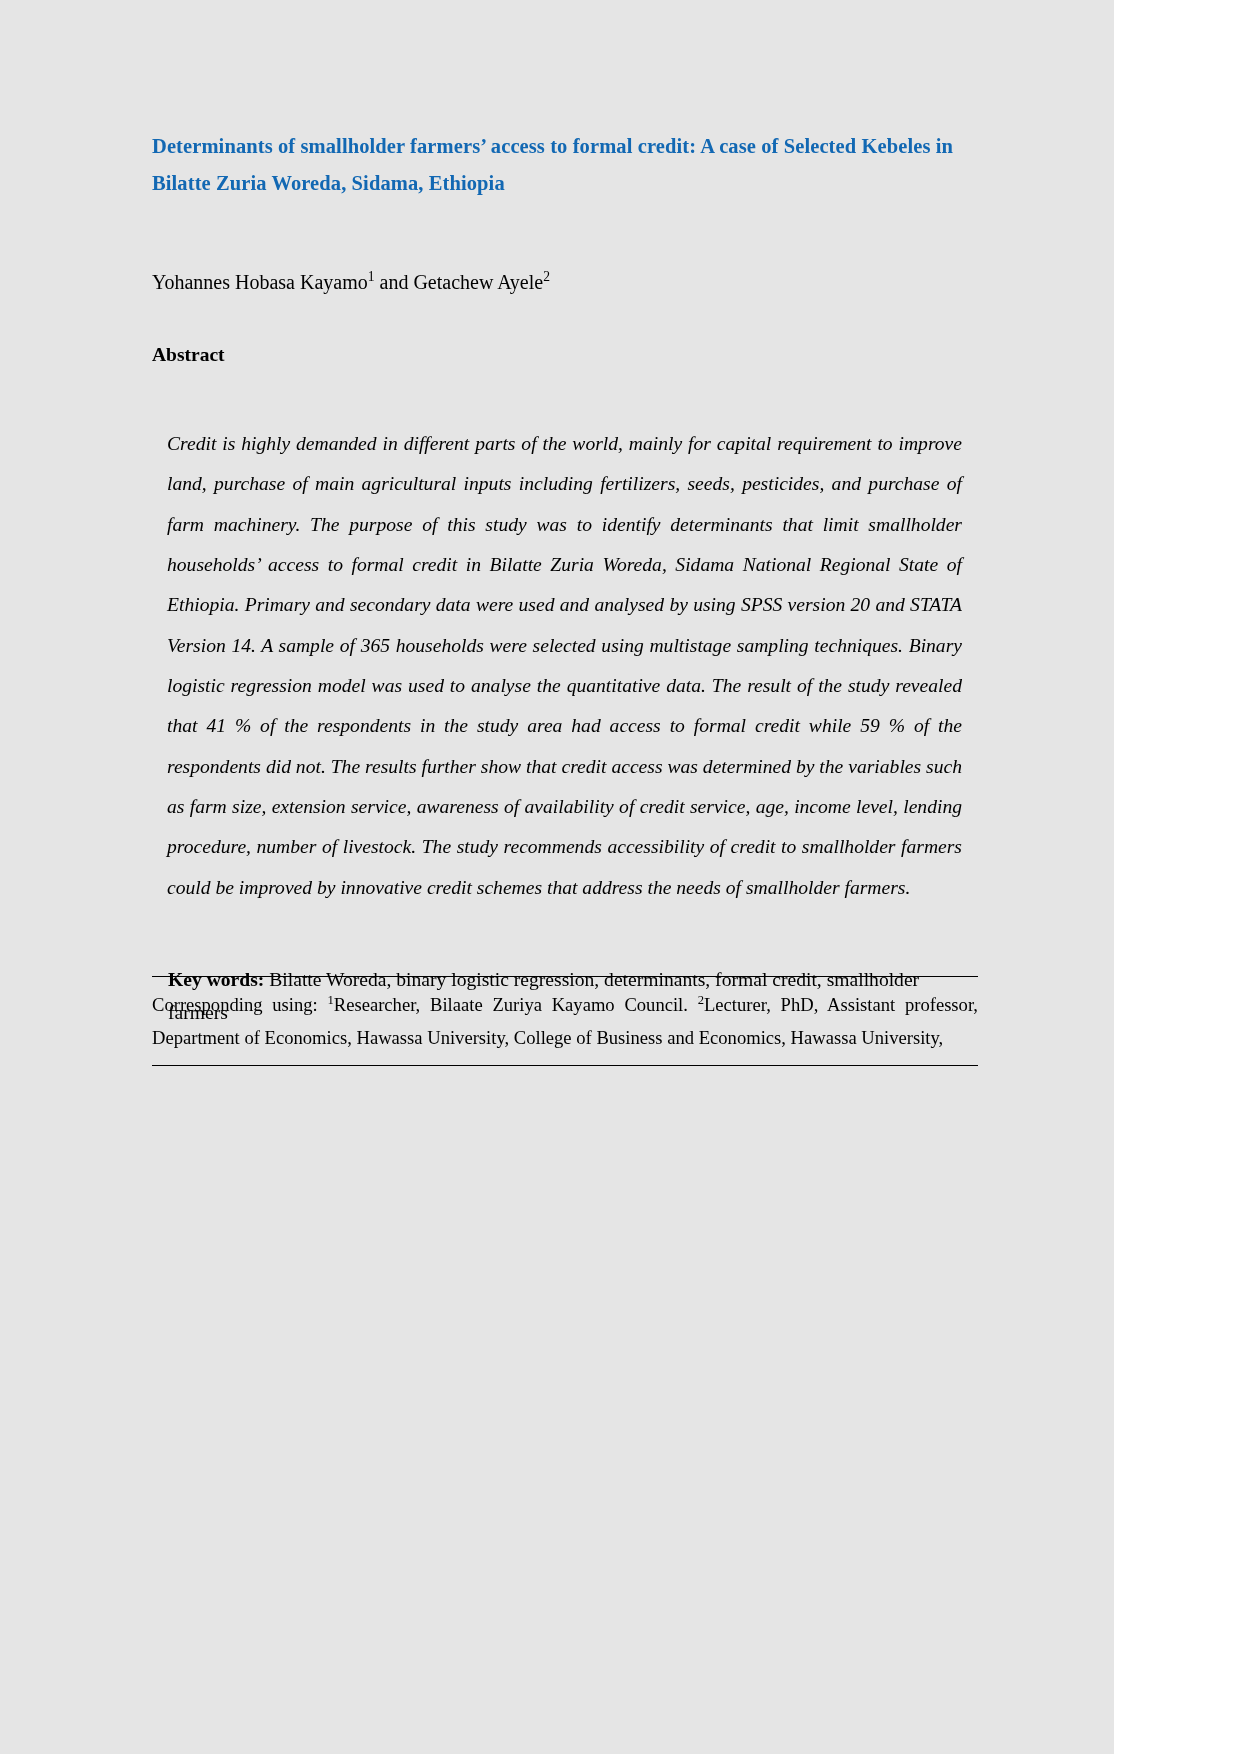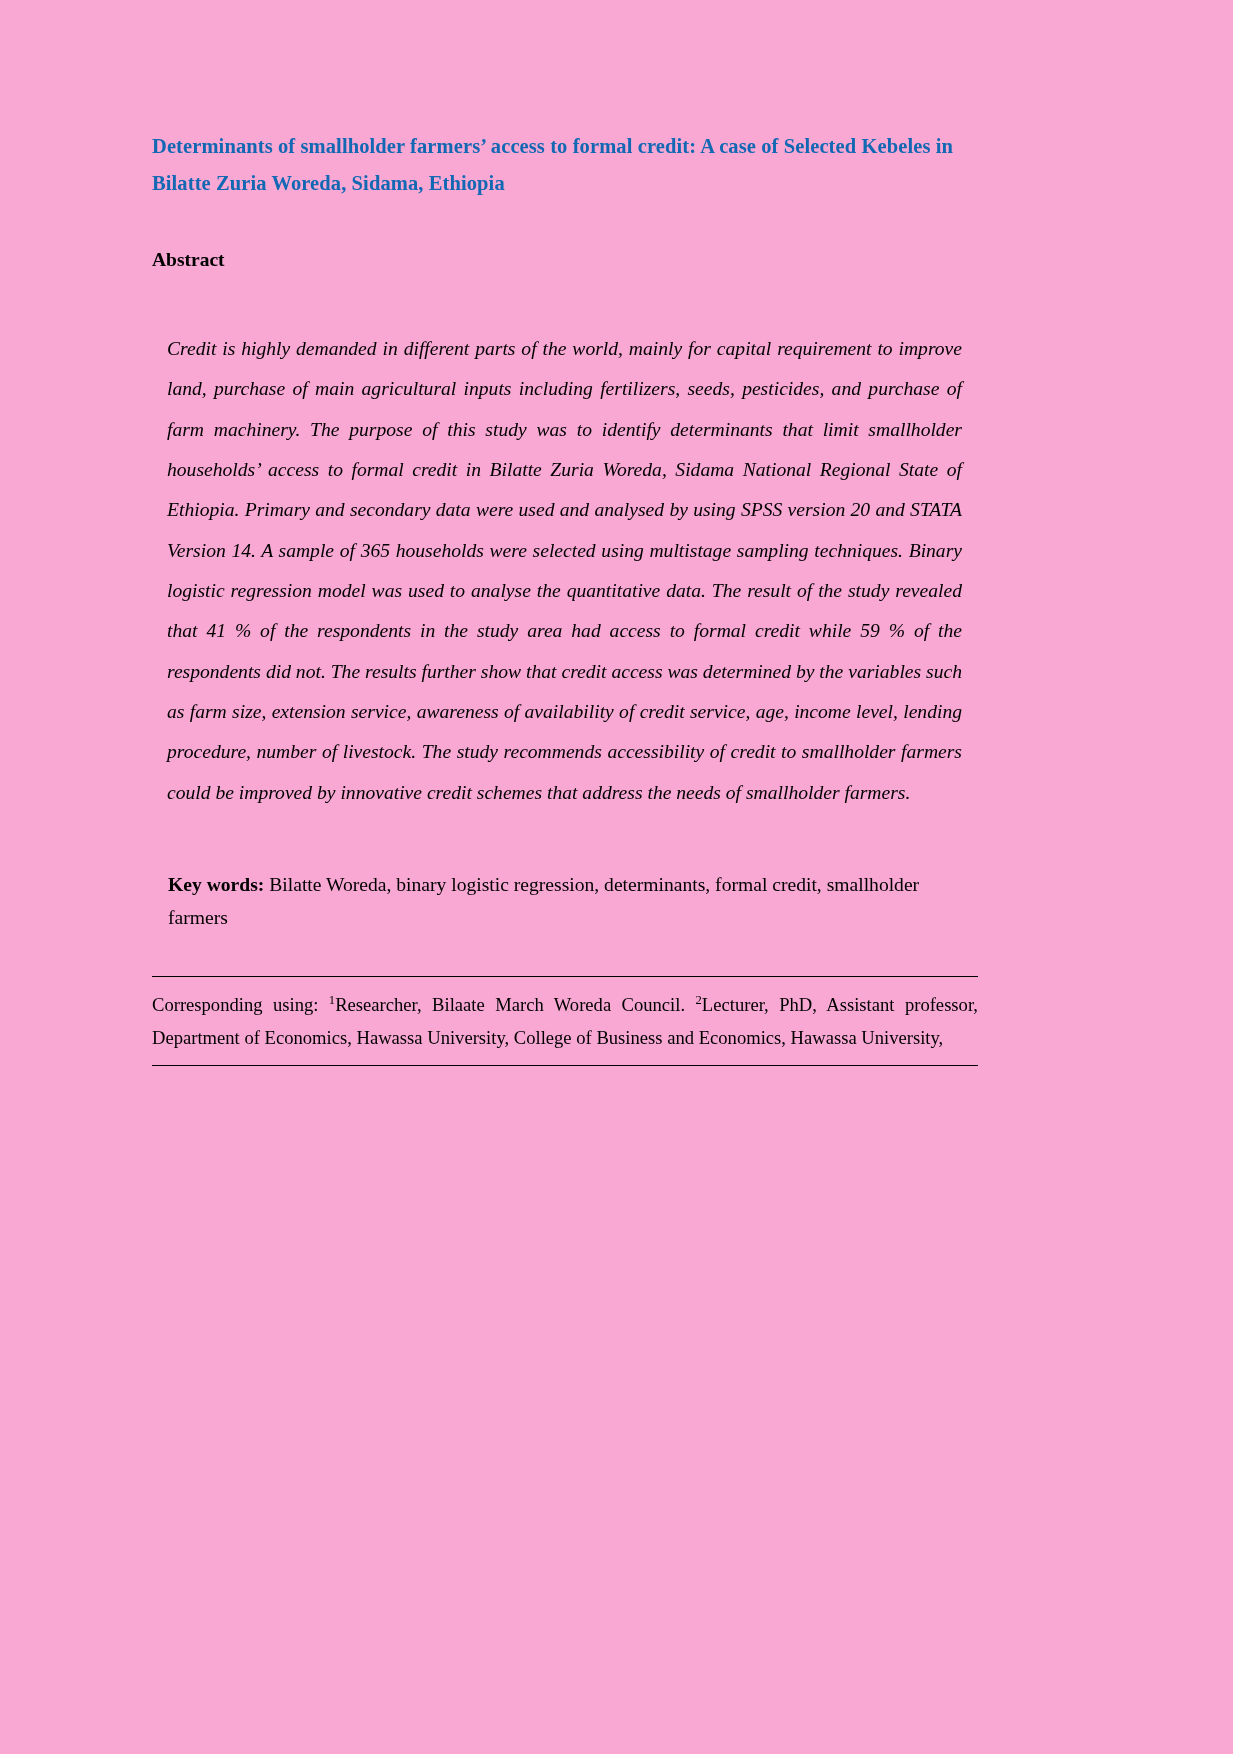--- a/index.html
+++ b/index.html
@@ -11,23 +11,23 @@
     width: 1241px;
     height: 1754px;
     font-family: "Liberation Serif", "DejaVu Serif", serif;
     color: #000000;
     position: relative;
     overflow: hidden;
   }
   .page {
     position: absolute;
     left: 0; top: 0;
-    width: 1233px;
+    width: 1114px;
     height: 1754px;
-    background: #f9a8d4;
+    background: #e5e5e5;
   }
   .content {
     position: absolute;
     left: 152px;
     top: 128px;
     width: 825px;
   }
 
   
   .title {
@@ -131,33 +131,36 @@
 </style>
 </head>
 <body>
 
 <div class="page">
 
   <div class="content">
 
     <h1 class="title">Determinants of smallholder farmers’ access to formal credit: A case of Selected Kebeles in Bilatte Zuria Woreda, Sidama, Ethiopia</h1>
 
+    <p class="authors">
+      <span>Yohannes Hobasa Kayamo</span><sup>1</sup><span> and Getachew Ayele</span><sup>2</sup>
+    </p>
 
     <h2 class="abstract-heading">Abstract</h2>
 
     <p class="abstract-body">Credit is highly demanded in different parts of the world, mainly for capital requirement to improve land, purchase of main agricultural inputs including fertilizers, seeds, pesticides, and purchase of farm machinery. The purpose of this study was to identify determinants that limit smallholder households’ access to formal credit in Bilatte Zuria Woreda, Sidama National Regional State of Ethiopia. Primary and secondary data were used and analysed by using SPSS version 20 and STATA Version 14. A sample of 365 households were selected using multistage sampling techniques. Binary logistic regression model was used to analyse the quantitative data. The result of the study revealed that 41 % of the respondents in the study area had access to formal credit while 59 % of the respondents did not. The results further show that credit access was determined by the variables such as farm size, extension service, awareness of availability of credit service, age, income level, lending procedure, number of livestock. The study recommends accessibility of credit to smallholder farmers could be improved by innovative credit schemes that address the needs of smallholder farmers.</p>
 
     <p class="keywords">
       <span class="kw-label">Key words:</span><span> Bilatte Woreda, binary logistic regression, determinants, formal credit, smallholder farmers</span>
     </p>
 
   </div>
 
   <div class="footnote-block">
     <hr class="rule">
     <p class="footnote-text">
-      <span>Corresponding using: </span><sup>1</sup><span>Researcher, Bilaate March Woreda Council.  </span><sup>2</sup><span>Lecturer, PhD, Assistant professor, Department of Economics, Hawassa University, College of Business and Economics, Hawassa University,</span>
+      <span>Corresponding using: </span><sup>1</sup><span>Researcher, Bilaate Zuriya Kayamo Council.  </span><sup>2</sup><span>Lecturer, PhD, Assistant professor, Department of Economics, Hawassa University, College of Business and Economics, Hawassa University,</span>
     </p>
     <hr class="rule">
   </div>
 
 
 </div>
 
 </body></html>

